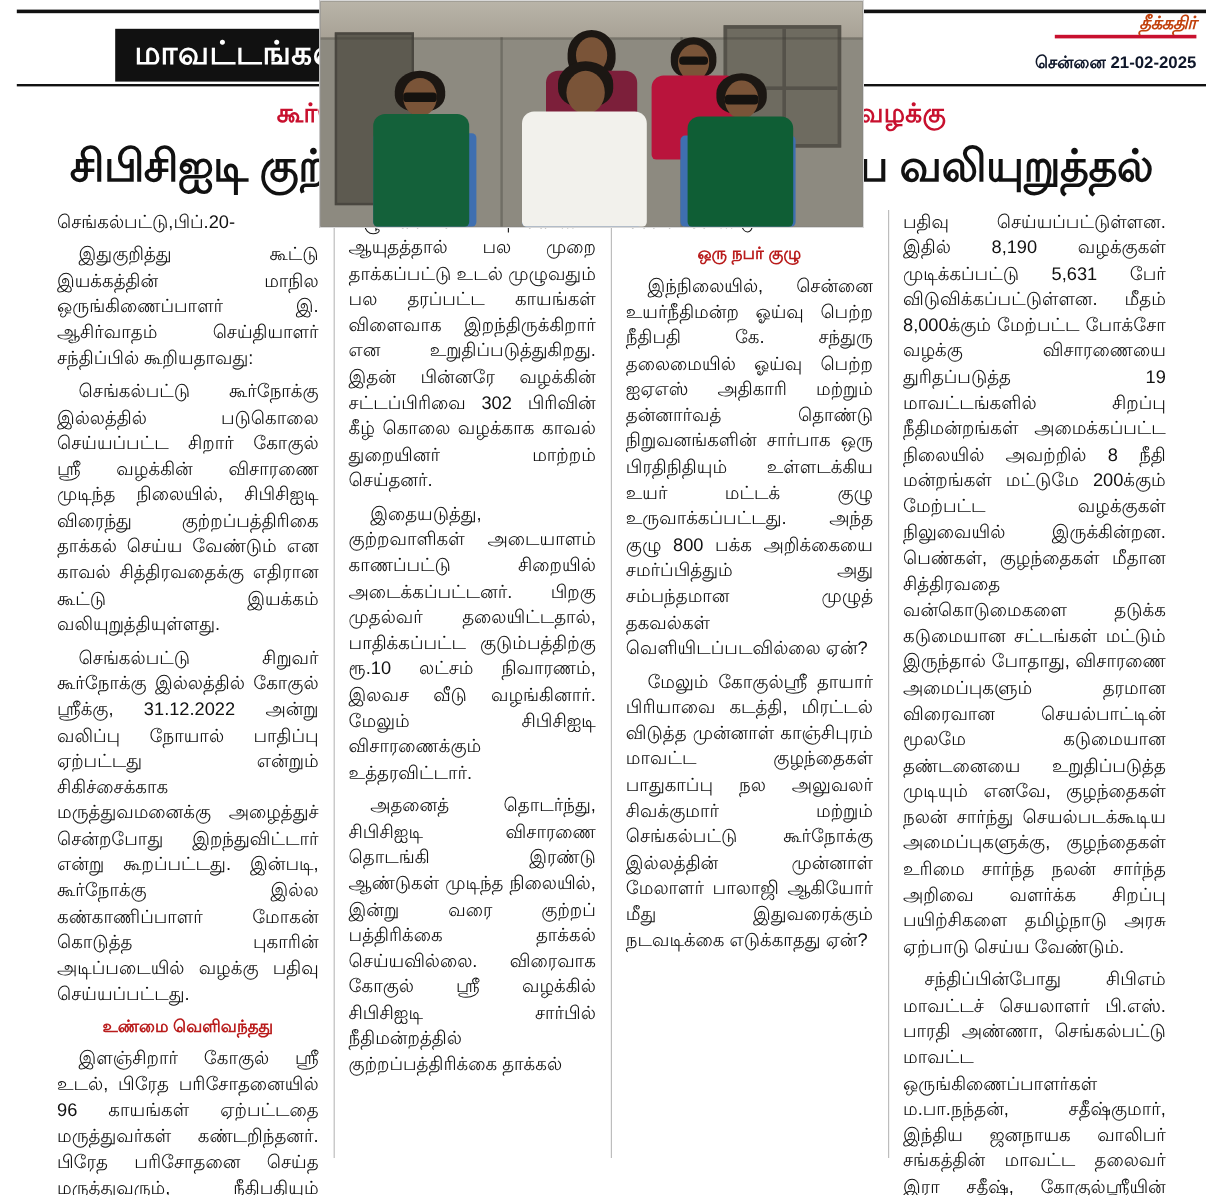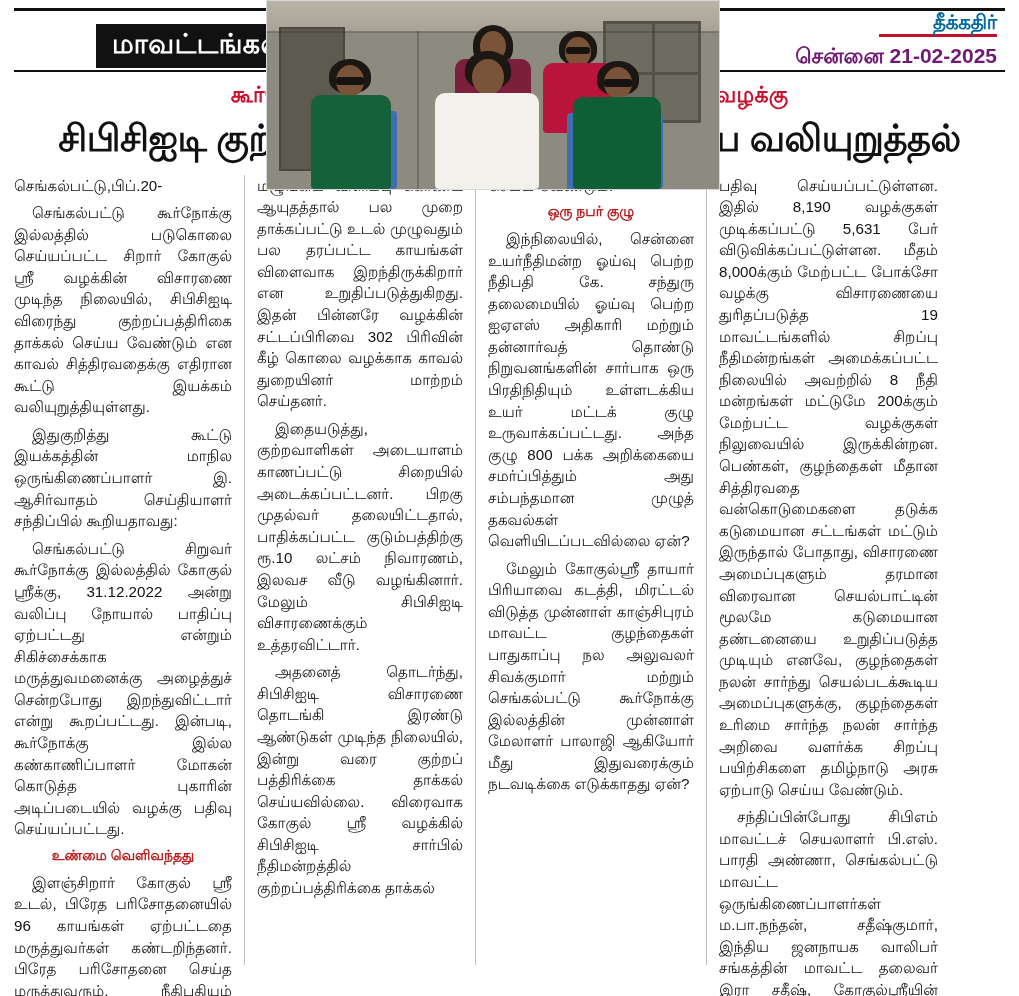--- a/index.html
+++ b/index.html
@@ -46,40 +46,41 @@
     font-weight: bold;
     letter-spacing: 0.5px;
   }
   .brand {
     position: absolute;
     right: 8px;
     top: 4px;
     text-align: right;
   }
   .brand-name {
-    color: #0369a1;
-    font-size: 20px;
+    color: #c2410c;
+    font-size: 15px;
     font-weight: bold;
     line-height: 1.05;
     letter-spacing: -0.3px;
+    font-style: italic;
   }
   .brand-underline {
     width: 118px;
     height: 3px;
     background: #c8102e;
     margin-left: auto;
     margin-top: 1px;
   }
   .dateline {
     position: absolute;
     right: 8px;
     top: 36px;
-    font-size: 21px;
-    font-weight: bold;
-    color: #701a75;
+    font-size: 14px;
+    font-weight: bold;
+    color: #0f172a;
   }
   .rule-under-mast {
     position: absolute;
     left: 0; right: 0; top: 62px;
     height: 2px;
     background: #111;
   }
 
   
   .kicker {
@@ -99,20 +100,21 @@
     line-height: 1.15;
     letter-spacing: -0.5px;
   }
 
   
   .body-area {
     margin-top: 14px;
     display: flex;
     gap: 0;
     height: 790px;
+    justify-content: center;
   }
   .col {
     box-sizing: border-box;
     font-size: 15.2px;
     line-height: 1.42;
     text-align: justify;
     color: #111;
     position: relative;
   }
   .col-1 { width: 231px; padding-right: 12px; }
@@ -269,22 +271,22 @@
           <div class="hair" style="left:330px;top:60px;width:42px;height:34px;"></div>
           <div class="head" style="left:337px;top:66px;width:28px;height:32px;"></div>
           <div class="shades" style="left:337px;top:78px;width:28px;height:8px;"></div>
           <div class="torso" style="left:306px;top:96px;width:88px;height:92px;background:#0f5e35;"></div>
         </div>
       </div>
     </div>
 
     <div class="col col-1">
       <p class="noindent">செங்கல்பட்டு,பிப்.20-</p>
+      <p>இதுகுறித்து கூட்டு இயக்கத்தின் மாநில ஒருங்கிணைப்பாளர் இ. ஆசிர்வாதம் செய்தியாளர் சந்திப்பில் கூறியதாவது:</p>
       <p>செங்கல்பட்டு கூர்நோக்கு இல்லத்தில் படுகொலை செய்யப்பட்ட சிறார் கோகுல் ஸ்ரீ வழக்கின் விசாரணை முடிந்த நிலையில், சிபிசிஐடி விரைந்து குற்றப்பத்திரிகை தாக்கல் செய்ய வேண்டும் என காவல் சித்திரவதைக்கு எதிரான கூட்டு இயக்கம் வலியுறுத்தியுள்ளது.</p>
-      <p>இதுகுறித்து கூட்டு இயக்கத்தின் மாநில ஒருங்கிணைப்பாளர் இ. ஆசிர்வாதம் செய்தியாளர் சந்திப்பில் கூறியதாவது:</p>
       <p>செங்கல்பட்டு சிறுவர் கூர்நோக்கு இல்லத்தில் கோகுல் ஸ்ரீக்கு, 31.12.2022 அன்று வலிப்பு நோயால் பாதிப்பு ஏற்பட்டது என்றும் சிகிச்சைக்காக மருத்துவமனைக்கு அழைத்துச் சென்றபோது இறந்துவிட்டார் என்று கூறப்பட்டது. இன்படி, கூர்நோக்கு இல்ல கண்காணிப்பாளர் மோகன் கொடுத்த புகாரின் அடிப்படையில் வழக்கு பதிவு செய்யப்பட்டது.</p>
       <div class="subhead">உண்மை வெளிவந்தது</div>
       <p>இளஞ்சிறார் கோகுல் ஸ்ரீ உடல், பிரேத பரிசோதனையில் 96 காயங்கள் ஏற்பட்டதை மருத்துவர்கள் கண்டறிந்தனர். பிரேத பரிசோதனை செய்த மருத்துவரும், நீதிபதியும் நடுவர், மற்றும் மாநில மனித உரிமை ஆணையத்தில் விசாரணை அறிக்கையில்</p>
     </div>
 
     <div class="col col-2">
       <p class="noindent">மழுங்கிய விளிம்பு கொண்ட ஆயுதத்தால் பல முறை தாக்கப்பட்டு உடல் முழுவதும் பல தரப்பட்ட காயங்கள் விளைவாக இறந்திருக்கிறார் என உறுதிப்படுத்துகிறது. இதன் பின்னரே வழக்கின் சட்டப்பிரிவை 302 பிரிவின் கீழ் கொலை வழக்காக காவல் துறையினர் மாற்றம் செய்தனர்.</p>
       <p>இதையடுத்து, குற்றவாளிகள் அடையாளம் காணப்பட்டு சிறையில் அடைக்கப்பட்டனர். பிறகு முதல்வர் தலையிட்டதால், பாதிக்கப்பட்ட குடும்பத்திற்கு ரூ.10 லட்சம் நிவாரணம், இலவச வீடு வழங்கினார். மேலும் சிபிசிஐடி விசாரணைக்கும் உத்தரவிட்டார்.</p>
       <p>அதனைத் தொடர்ந்து, சிபிசிஐடி விசாரணை தொடங்கி இரண்டு ஆண்டுகள் முடிந்த நிலையில், இன்று வரை குற்றப் பத்திரிக்கை தாக்கல் செய்யவில்லை. விரைவாக கோகுல் ஸ்ரீ வழக்கில் சிபிசிஐடி சார்பில் நீதிமன்றத்தில் குற்றப்பத்திரிக்கை தாக்கல்</p>
     </div>

